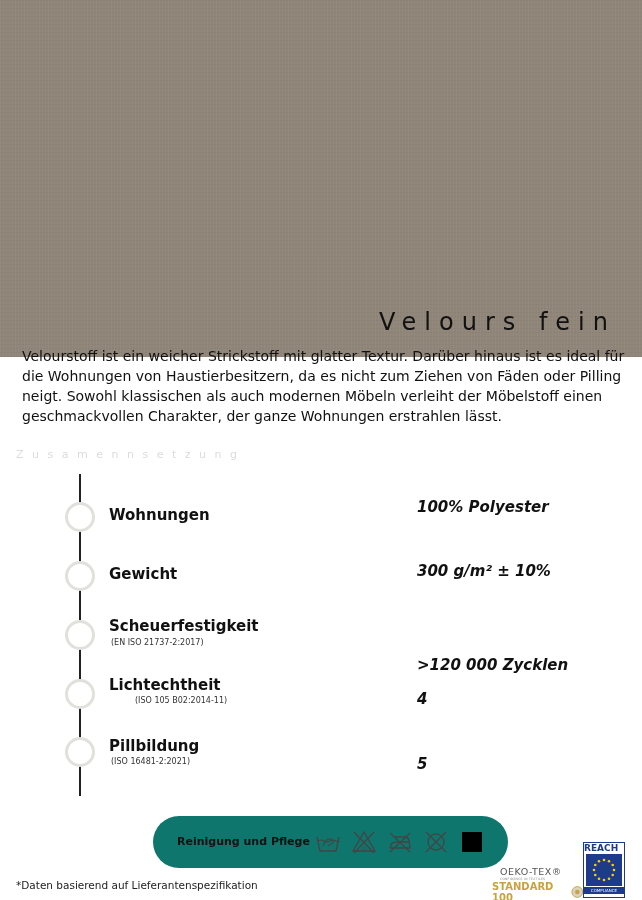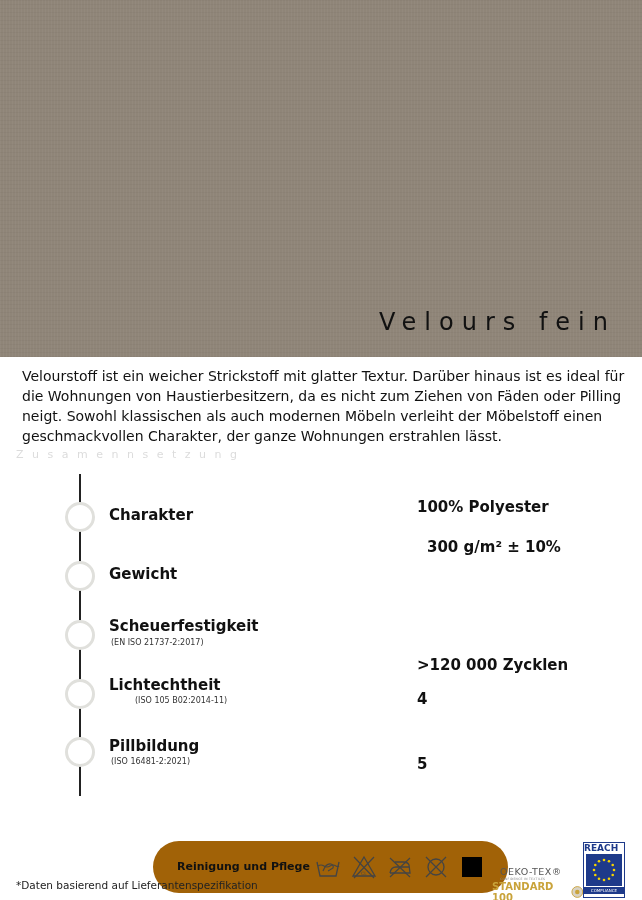--- a/index.html
+++ b/index.html
@@ -1,27 +1,27 @@
 <!DOCTYPE html>
 <html><head>
   <meta charset="utf-8">
   <style>
     html, body { margin:0; padding:0; }
     body { width:642px; height:900px; background:#ffffff; position:relative; overflow:hidden; font-family:"DejaVu Sans", sans-serif; color:#111; }
     .hero { position:absolute; left:0; top:0; width:642px; height:357px; background:#8f8578;
       background-image: repeating-linear-gradient(90deg, rgba(255,255,255,0.035) 0 1px, transparent 1px 3px), repeating-linear-gradient(0deg, rgba(0,0,0,0.03) 0 1px, transparent 1px 4px); }
     .hero-title { position:absolute; right:26px; top:308px; font-size:24px; letter-spacing:8px; color:#111; font-family:"DejaVu Sans", sans-serif;margin-left:24px; }
-    .desc { position:absolute; left:22px; top:366px; width:610px; font-size:14px; line-height:20px; color:#111; }
+    .desc { position:absolute; left:22px; top:346px; width:610px; font-size:14px; line-height:20px; color:#111; }
     .section-label { position:absolute; left:16px; top:448px; font-size:11px; letter-spacing:8.5px; color:#dcdcdc; }
     .timeline-line { position:absolute; left:79px; top:474px; width:2px; height:322px; background:#222; }
     .node { position:absolute; left:65px; width:24px; height:24px; border:3px solid #e0e0dc; border-radius:50%; background:#fff; }
     .prop-label { position:absolute; left:109px; font-size:15px; font-weight:bold; color:#111; }
     .prop-sub { position:absolute; left:111px; font-size:8px; color:#333; }
-    .prop-value { position:absolute; left:417px; font-size:15px; font-weight:bold; color:#111; }
-    .care { position:absolute; left:153px; top:841px; width:355px; height:52px; background:#a16207; border-radius:26px; }
+    .prop-value { position:absolute; left:417px; font-size:15px; font-weight:bold; color:#111;font-style:italic; }
+    .care { position:absolute; left:153px; top:816px; width:355px; height:52px; background:#0f766e; border-radius:26px; }
     .care-label { position:absolute; left:24px; top:19px; font-size:11px; font-weight:bold; color:#111; }
     .care-icon { position:absolute; top:13px; width:26px; height:26px; }
     .footnote { position:absolute; left:16px; top:879px; font-size:10.5px; color:#222; }
     .oeko { position:absolute; left:492px; top:866px; width:92px; text-align:left; }
     .oeko-name { font-size:9.5px; color:#555; letter-spacing:0.5px; padding-left:8px; }
     .oeko-tag { font-size:3px; color:#888; padding-left:8px; letter-spacing:0.3px; }
     .oeko-std { font-size:10px; font-weight:bold; color:#c9a33a; display:flex; align-items:center; gap:2px; }
     .reach { position:absolute; left:583px; top:842px; width:40px; height:54px; border:1.5px solid #1e3a8a; background:#fff; }
     .reach-top { font-size:9px; font-weight:bold; color:#1e3a8a; text-align:left; line-height:11px; }
     .reach-flag { width:36px; height:32px; margin:0 auto; background:#1e3a8a; }
@@ -34,26 +34,26 @@
   <div class="hero-title">Velours fein</div>
 </div>
 
 <div class="desc">Velourstoff ist ein weicher Strickstoff mit glatter Textur. Darüber hinaus ist es ideal für die Wohnungen von Haustierbesitzern, da es nicht zum Ziehen von Fäden oder Pilling neigt. Sowohl klassischen als auch modernen Möbeln verleiht der Möbelstoff einen geschmackvollen Charakter, der ganze Wohnungen erstrahlen lässt.</div>
 
 <div class="section-label">Zusamennsetzung</div>
 
 <div class="timeline-line"></div>
 
 <div class="node" style="top:502px;"></div>
-<div class="prop-label" style="top:506px;">Charakter</div>
+<div class="prop-label" style="top:506px;">Wohnungen</div>
 <div class="prop-value" style="top:498px;">100% Polyester</div>
 
 <div class="node" style="top:561px;"></div>
 <div class="prop-label" style="top:565px;">Gewicht</div>
-<div class="prop-value" style="top:538px;margin-left:10px;">300 g/m² ± 10%</div>
+<div class="prop-value" style="top:562px;">300 g/m² ± 10%</div>
 
 <div class="node" style="top:620px;"></div>
 <div class="prop-label" style="top:617px;">Scheuerfestigkeit</div>
 <div class="prop-sub" style="top:638px;">(EN ISO 21737-2:2017)</div>
 <div class="prop-value" style="top:626px;margin-top:30px;">&gt;120 000 Zycklen</div>
 
 <div class="node" style="top:679px;"></div>
 <div class="prop-label" style="top:676px;">Lichtechtheit</div>
 <div class="prop-sub" style="top:696px;padding-left:24px;">(ISO 105 B02:2014-11)</div>
 <div class="prop-value" style="top:690px;">4</div>

